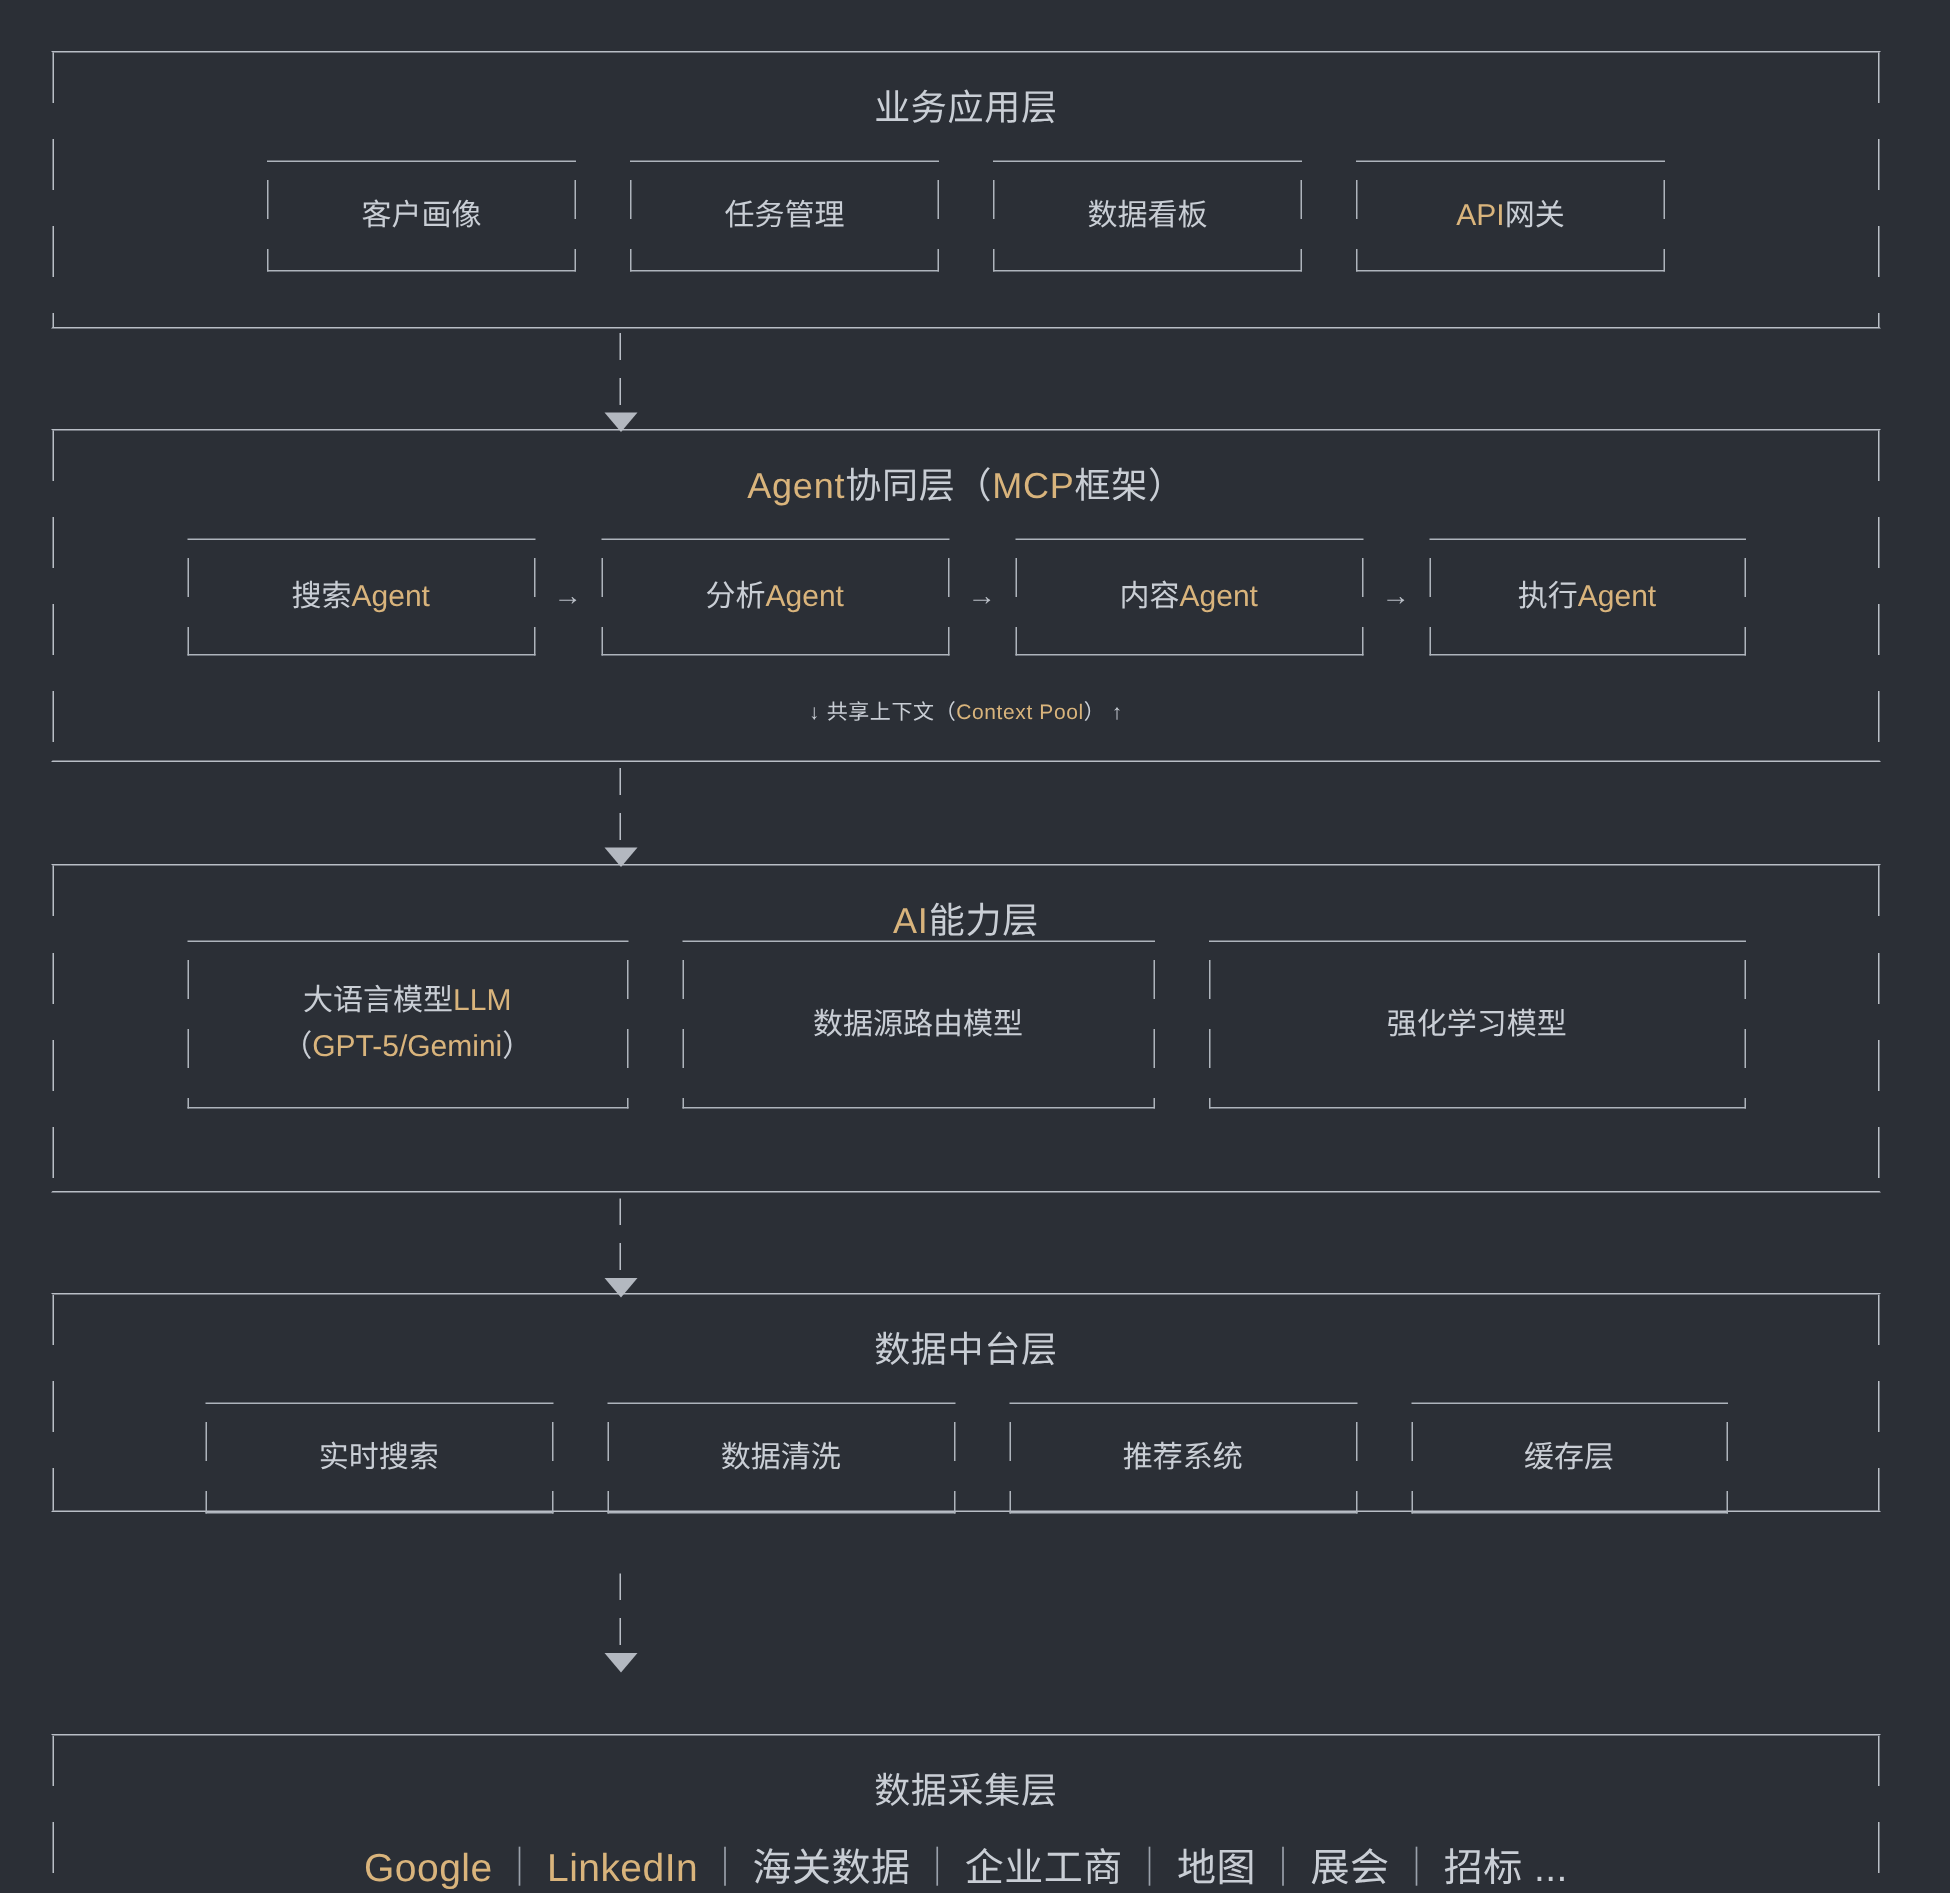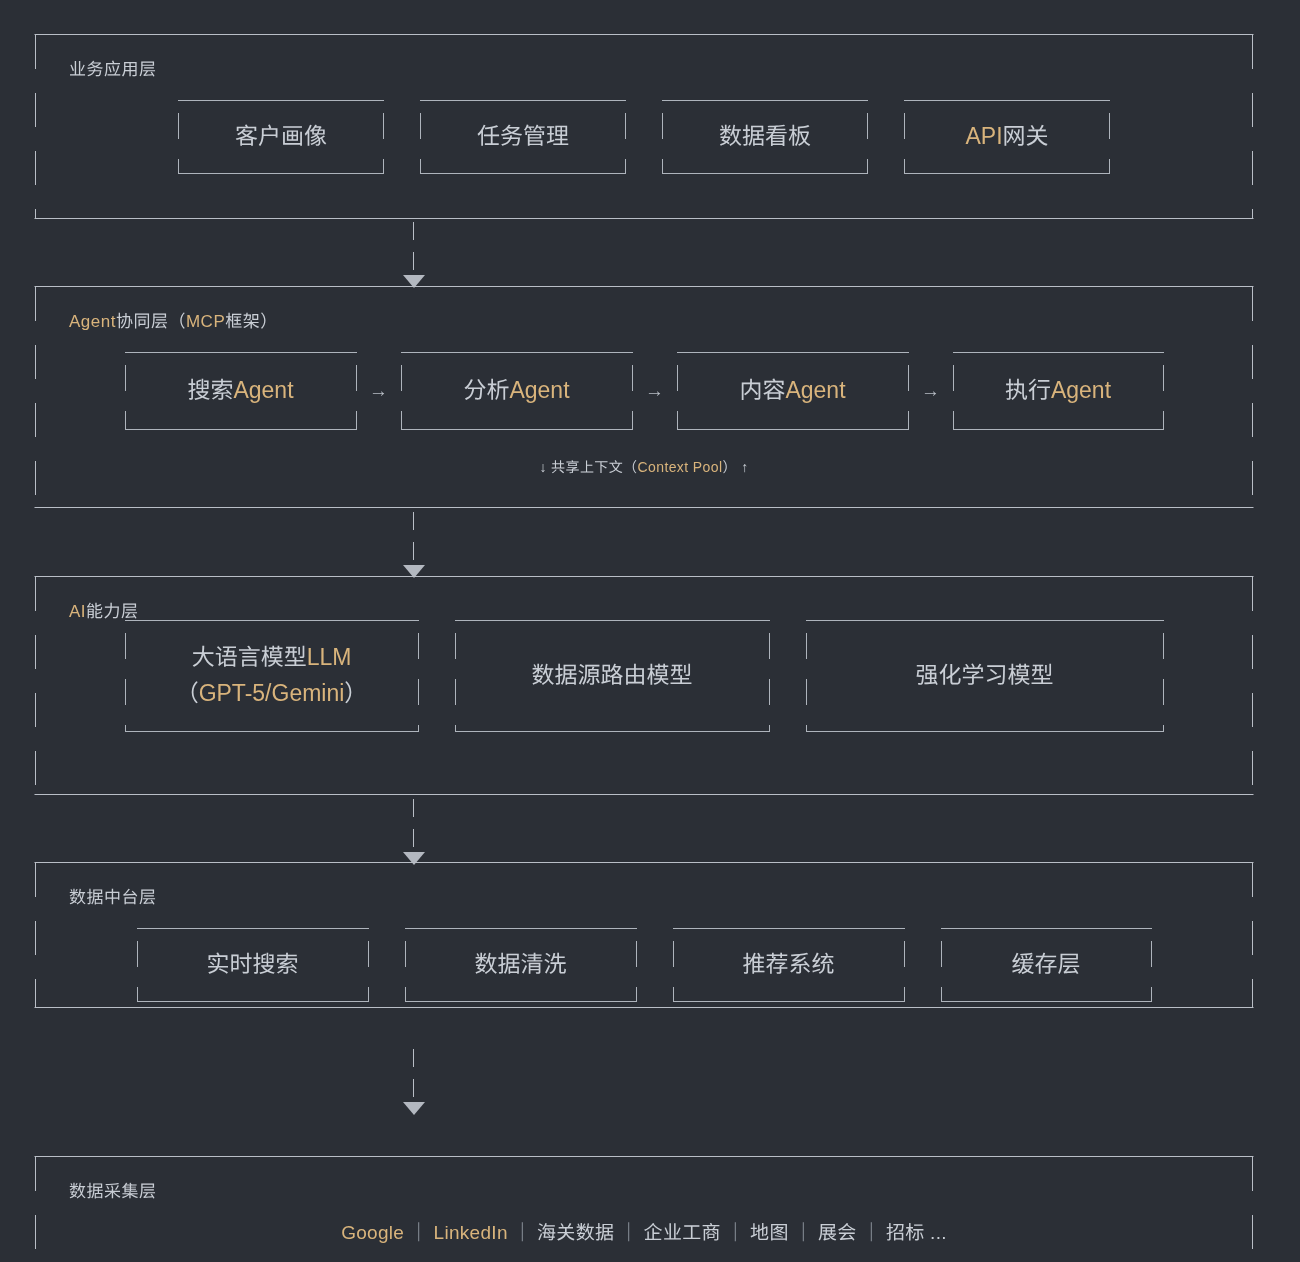--- a/index.html
+++ b/index.html
@@ -41,22 +41,22 @@
     background-repeat: no-repeat, no-repeat;
     background-size: 1px 100%, 1px 100%;
     background-position: 0 0, 100% 0;
     border-left-color: transparent;
     border-right-color: transparent;
     border-left-style: solid;
     border-right-style: solid;
   }
 
   .layer-title {
-    text-align: left;
-    font-size: 17px;
+    text-align: center;
+    font-size: 24px;
     letter-spacing: 0.5px;
     color: #c9ced5;
     line-height: 1;
   }
 
   
   .box-row {
     display: flex;
     align-items: stretch;
     justify-content: center;
@@ -65,21 +65,21 @@
   .box {
     position: relative;
     box-sizing: border-box;
     border-top: 1px solid #aeb4bc;
     border-bottom: 1px solid #aeb4bc;
     display: flex;
     flex-direction: column;
     align-items: center;
     justify-content: center;
     text-align: center;
-    font-size: 23px;
+    font-size: 20px;
     line-height: 1.55;
     color: #c9ced5;
     background-image:
       repeating-linear-gradient(to bottom, #aeb4bc 0 26px, transparent 26px 46px),
       repeating-linear-gradient(to bottom, #aeb4bc 0 26px, transparent 26px 46px);
     background-repeat: no-repeat, no-repeat;
     background-size: 1px 100%, 1px 100%;
     background-position: 0 12px, 100% 12px;
   }
 
@@ -100,21 +100,21 @@
 
   .ctx-line {
     text-align: center;
     font-size: 14px;
     color: #c9ced5;
     letter-spacing: 0.4px;
   }
 
   .sources {
     text-align: center;
-    font-size: 19px;
+    font-size: 26px;
     color: #c9ced5;
     letter-spacing: 0.3px;
   }
   .sources .sep {
     color: #9aa1ab;
     padding: 0 5px;
     font-weight: 300;
   }
 
   

